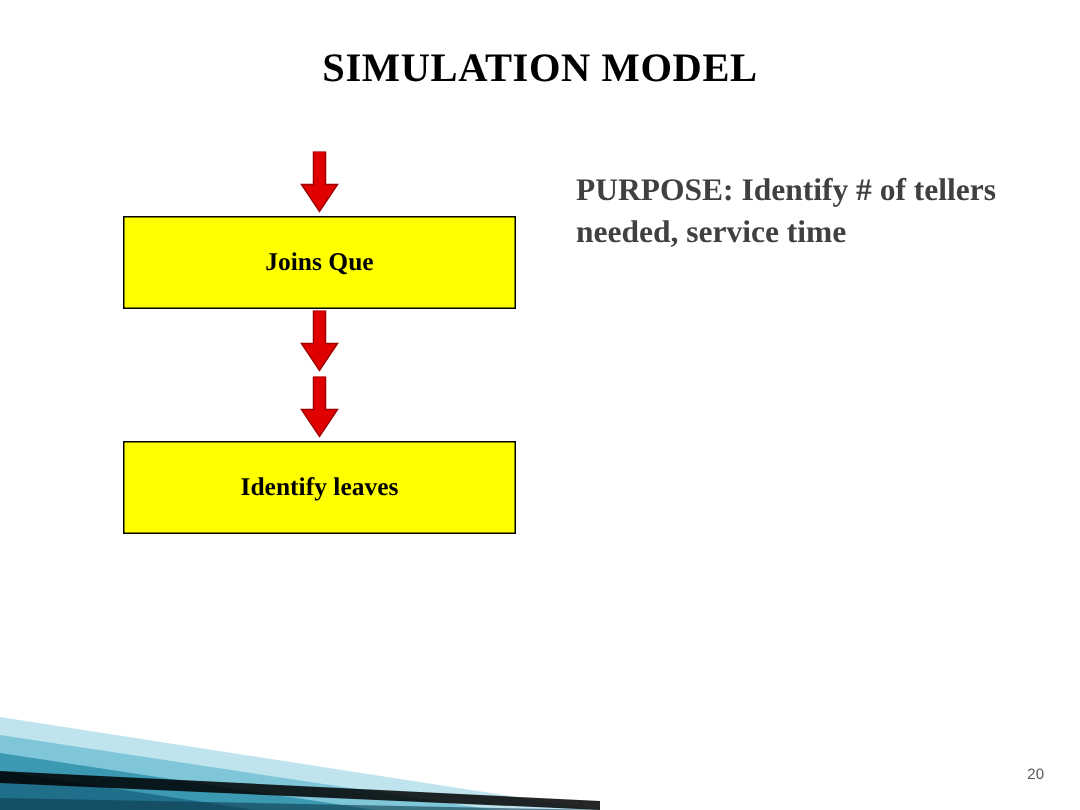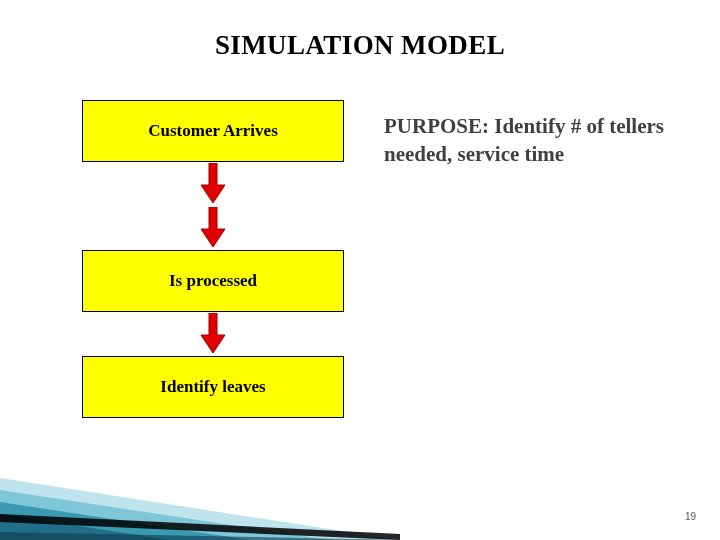--- a/index.html
+++ b/index.html
@@ -96,44 +96,41 @@
     color: #555555;
   }
 </style>
 </head>
 <body>
 
 <div id="slide-title">SIMULATION MODEL</div>
 
 <div id="flow">
 
+
+  <div class="arrow-wrap">
+    <span class="arrow">
+      <svg width="28" height="42" viewBox="0 0 28 42">
+        <polygon points="10,0 18,0 18,22 26,22 14,40 2,22 10,22" fill="#e00000" stroke="#a00000" stroke-width="1"></polygon>
+      </svg>
+    </span>
+  </div>
+
   <div class="flow-box">
-    <span>Customer Arrives</span>
+    <span>Joins Que</span>
   </div>
 
   <div class="arrow-wrap">
     <span class="arrow">
       <svg width="28" height="42" viewBox="0 0 28 42">
         <polygon points="10,0 18,0 18,22 26,22 14,40 2,22 10,22" fill="#e00000" stroke="#a00000" stroke-width="1"></polygon>
       </svg>
     </span>
   </div>
 
-
-  <div class="arrow-wrap">
-    <span class="arrow">
-      <svg width="28" height="42" viewBox="0 0 28 42">
-        <polygon points="10,0 18,0 18,22 26,22 14,40 2,22 10,22" fill="#e00000" stroke="#a00000" stroke-width="1"></polygon>
-      </svg>
-    </span>
-  </div>
-
-  <div class="flow-box">
-    <span>Is processed</span>
-  </div>
 
   <div class="arrow-wrap">
     <span class="arrow">
       <svg width="28" height="42" viewBox="0 0 28 42">
         <polygon points="10,0 18,0 18,22 26,22 14,40 2,22 10,22" fill="#e00000" stroke="#a00000" stroke-width="1"></polygon>
       </svg>
     </span>
   </div>
 
   <div class="flow-box">
@@ -146,13 +143,13 @@
 
 <svg id="bottom-deco" width="400" height="96" viewBox="0 0 400 96">
   <polygon points="0,34 400,96 0,96" fill="#bfe4ee"></polygon>
   <polygon points="0,46 330,96 0,96" fill="#7fc6d8"></polygon>
   <polygon points="0,58 250,96 0,96" fill="#3b9ab2"></polygon>
   <polygon points="0,70 170,96 0,96" fill="#1f6f8b"></polygon>
   <polygon points="0,78 400,96 400,90 0,70" fill="#000000" opacity="0.85"></polygon>
   <polygon points="0,88 400,96 400,96 0,96" fill="#0d3b4c" opacity="0.6"></polygon>
 </svg>
 
-<div id="page-number">19</div>
+<div id="page-number">20</div>
 
 </body></html>

